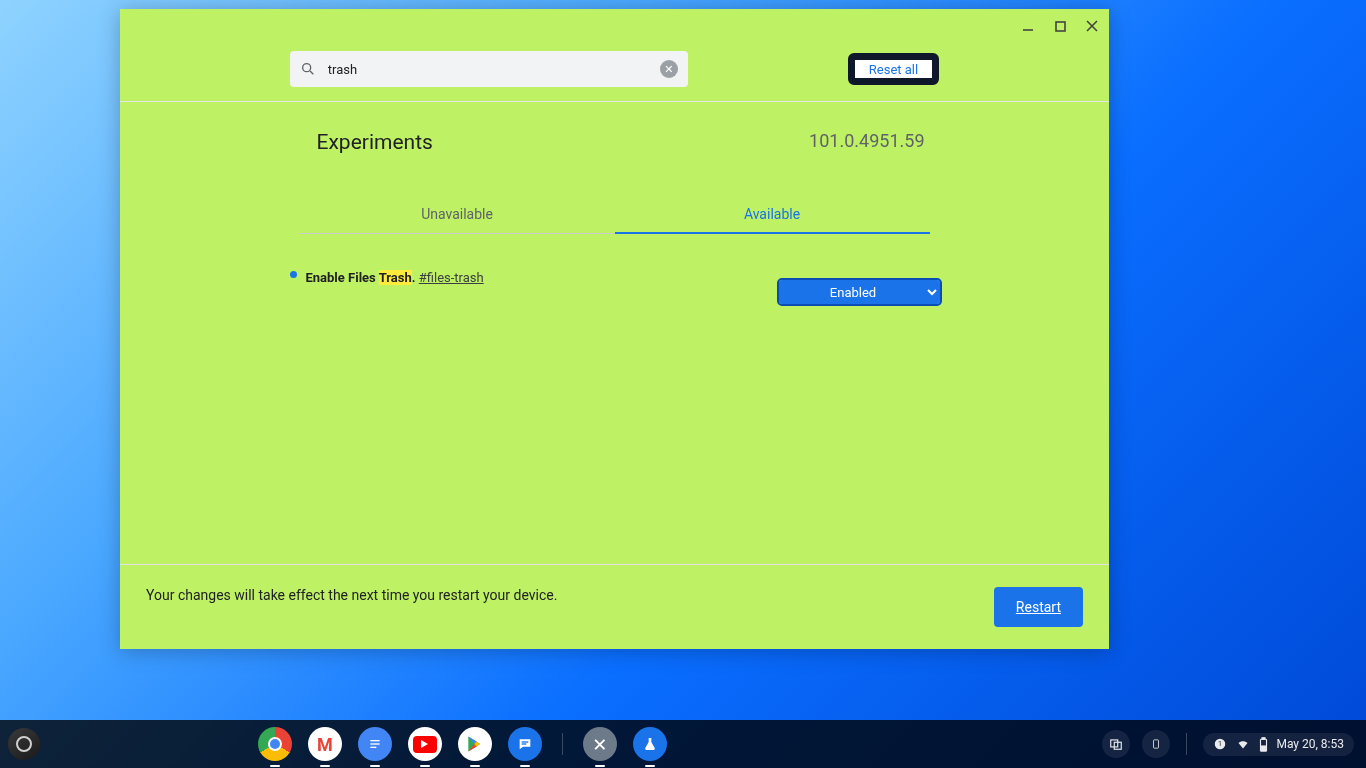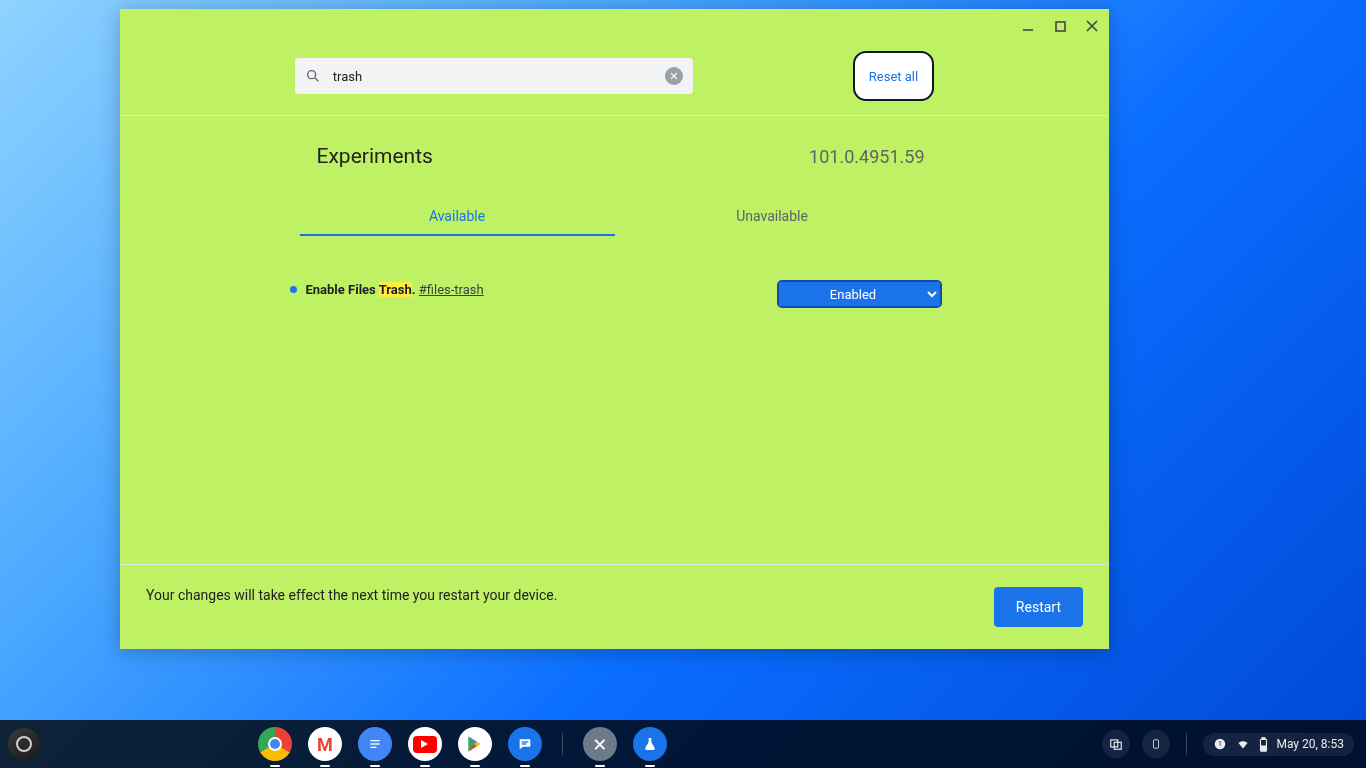--- a/index.html
+++ b/index.html
@@ -18,45 +18,45 @@
 .win-controls { position: absolute; top: 8px; right: 8px; display: flex; gap: 14px; align-items: center; }
 .win-controls span { width: 18px; height: 18px; display: inline-flex; align-items: center; justify-content: center; cursor: pointer; font-size: 14px; color: #444; }
 .topbar { padding: 42px 0 14px; display: flex; align-items: center; justify-content: center; gap: 160px; border-bottom: 1px solid #e4e4e4;}
 .searchwrap { position: relative; width: 398px; }
 .search {
   width: 100%; height: 36px; background: #f1f3f4; border: none; border-radius: 4px;
   padding: 0 40px 0 38px; font-size: 13px; color: #222;
 }
 .search-icon { position: absolute; left: 10px; top: 50%; transform: translateY(-50%); color: #5f6368; }
 .clear-icon { position: absolute; right: 10px; top: 50%; transform: translateY(-50%); width:18px; height:18px; border-radius:50%; background:#9aa0a6; color:#fff; display:flex; align-items:center; justify-content:center; font-size:11px; cursor:pointer;}
-.reset-btn { background:#fff; border:2px solid #0f172a; color:#1a73e8; font-size:13px; height:50px; padding:0 14px; border-radius:13px; cursor:pointer;}
-.headline { display:flex; align-items:center; justify-content:space-between; width:620px; margin: 28px auto 4px; }
+.reset-btn { background:#fff; border:7px solid #0f172a; color:#1a73e8; font-size:13px; height:32px; padding:0 14px; border-radius:6px; cursor:pointer;}
+.headline { display:flex; align-items:flex-start; justify-content:space-between; width:620px; margin: 28px auto 16px; }
 .headline h1 { font-size:21px; font-weight:400; color:#202124; margin-left:12px;}
 .version { font-size:18px; color:#5f6368; }
 .tabs { width:630px; margin: 26px auto 0; display:flex; border-bottom:1px solid #ccc;}
 .tab { flex:1; text-align:center; padding:10px 0; font-size:14px; cursor:pointer; color:#5f6368;}
 .tab.active { color:#1a73e8; border-bottom:2px solid #1a73e8; margin-bottom:-1px;}
-.flag-row { width:650px; margin: 32px auto 11px; display:flex; align-items:center; }
+.flag-row { width:650px; margin: 32px auto 11px; display:flex; align-items:flex-start; }
 .dot { width:7px; height:7px; border-radius:50%; background:#1a73e8; margin:5px 9px 0 0; flex-shrink:0;}
 .flag-text { flex:1; font-size:13px; color:#3c4043;}
 .flag-title { font-weight:700; font-size:13px; color:#202124; }
 .highlight { background:#ffeb3b; }
 .flag-desc { margin-top:4px; line-height:1.4; }
 .flag-hash { display:inline-block; margin-top:4px; text-decoration:underline; color:#3c4043; cursor:pointer;}
 .flag-select {
   width:161px; height:24px; margin-top:14px; margin-left:20px;
   background:#1a73e8; color:#fff; border:none; border-radius:3px;
   text-align-last:center; font-size:13px; cursor:pointer; outline:2px solid #0b4db3;
 }
 .bottombar {
   margin-top:auto; border-top:1px solid #e0e0e0; padding:22px 26px;
   display:flex; align-items:flex-start; justify-content:space-between;
 }
 .bottombar p { font-size:14px; color:#202124; }
-.restart-btn { background:#1a73e8; color:#fff; border:none; height:40px; padding:0 22px; border-radius:4px; font-size:14px; cursor:pointer;}
+.restart-btn { background:#1a73e8; color:#fff; border:none; height:40px; padding:0 22px; border-radius:4px; font-size:14px; cursor:pointer;text-decoration:underline;}
 .shelf {
   position:absolute; left:0; bottom:0; width:100%; height:48px;
   background:rgba(0,0,0,0.78); display:flex; align-items:center;
 }
 .launcher { width:32px; height:32px; margin-left:8px; border-radius:50%; background:linear-gradient(145deg,#3a3a3a,#1a1a1a); display:flex; align-items:center; justify-content:center; cursor:pointer;}
 .launcher::after{content:""; width:12px;height:12px;border:2px solid #d0d0d0;border-radius:50%;}
 .shelf-apps { display:flex; gap:16px; margin:0 auto; align-items:center;}
 .app { width:34px; height:34px; border-radius:50%; background:#fff; display:flex; align-items:center; justify-content:center; cursor:pointer; position:relative; font-size:18px;}
 .app::after{content:"";position:absolute;bottom:-6px;left:50%;transform:translateX(-50%);width:10px;height:2px;background:#fff;border-radius:1px;}
 .tray { margin-left:auto; display:flex; align-items:center; gap:12px; padding-right:12px; color:#e8eaed; font-size:12px;}
@@ -114,22 +114,22 @@
     </div>
     <button class="reset-btn">Reset all</button>
   </div>
 
   <div class="headline">
     <h1>Experiments</h1>
     <span class="version">101.0.4951.59</span>
   </div>
 
   <div class="tabs">
+    <div class="tab">Unavailable</div>
     <div class="tab active">Available</div>
-    <div class="tab">Unavailable</div>
   </div>
 
   <div class="flag-row">
     <span class="dot"></span>
     <div class="flag-text">
       <span class="flag-title">
         <span>Enable Files </span><span class="highlight">Trash</span><span>.</span>
       </span>
       <span class="flag-hash">#files-trash</span>
     </div>

